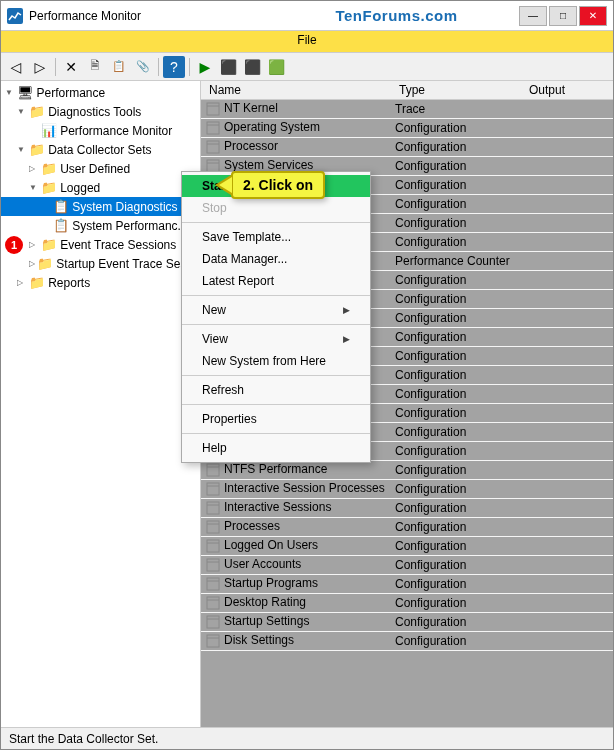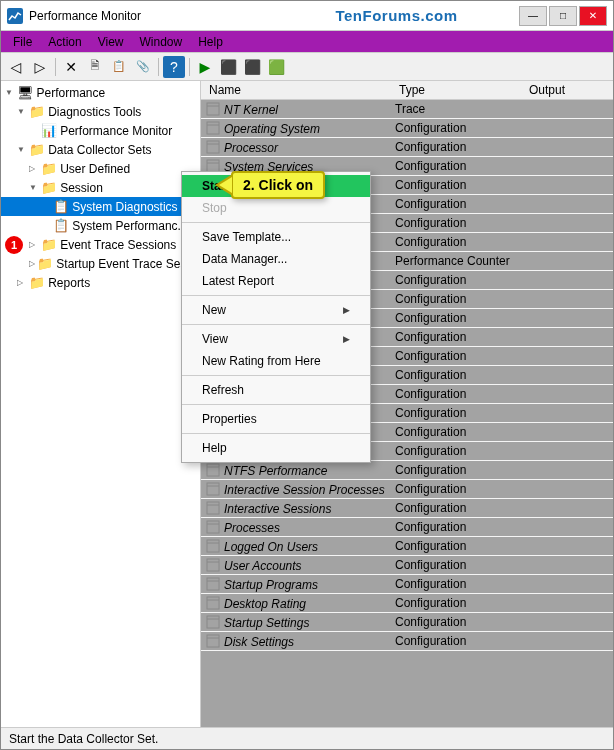--- a/index.html
+++ b/index.html
@@ -56,26 +56,27 @@
       background: #e1e1e1;
       border: 1px solid #adadad;
       display: flex; align-items: center; justify-content: center;
       font-size: 10px;
       cursor: pointer;
     }
     .win-btn.close { background: #e81123; color: #fff; }
 
     
     .menu-bar {
-      background: #a21caf;
+      background: #fde047;
       display: flex;
       align-items: center;
       height: 22px;
       border-bottom: 1px solid #ccc;
       padding: 0 4px;
+      flex-direction: column;
     }
     .menu-item {
       padding: 2px 8px;
       font-size: 12px;
       cursor: pointer;
     }
 
     
     .toolbar {
       background: #f0f0f0;
@@ -172,21 +173,21 @@
     .col-output { flex: 1; }
 
     .list-row {
       display: flex;
       align-items: center;
       padding: 1px 4px;
       border-bottom: 1px solid #f5f5f5;
       min-height: 18px;
     }
     .list-row .col-name {
-      display: flex; align-items: flex-end; font-style: italic;
+      display: flex; align-items: flex-start;
     }
     .row-icon {
       width: 16px; height: 16px;
       margin-right: 3px;
       display: inline-flex; align-items: center; justify-content: center;
     }
     .row-icon svg { width: 14px; height: 14px; }
 
     
     .context-menu {
@@ -361,21 +362,21 @@
 
       <div class="tree-item tree-indent-2">
         <span class="tree-arrow">▷</span>
         <span class="tree-icon">📁</span>
         <span class="tree-label">User Defined</span>
       </div>
 
       <div class="tree-item tree-indent-2">
         <span class="tree-arrow">▼</span>
         <span class="tree-icon">📁</span>
-        <span class="tree-label">Session</span>
+        <span class="tree-label">Logged</span>
       </div>
 
       <div class="tree-item tree-indent-3 active-blue">
         <span class="tree-arrow"></span>
         <span class="tree-icon">📋</span>
         <span class="tree-label">System Diagnostics</span>
       </div>
 
       <div class="tree-item tree-indent-3">
         <span class="tree-arrow"></span>
@@ -794,21 +795,21 @@
       <div class="ctx-item start-item">Start</div>
       <div class="ctx-item disabled">Stop</div>
       <div class="ctx-sep"></div>
       <div class="ctx-item">Save Template...</div>
       <div class="ctx-item">Data Manager...</div>
       <div class="ctx-item">Latest Report</div>
       <div class="ctx-sep"></div>
       <div class="ctx-item">New <span class="ctx-arrow">▶</span></div>
       <div class="ctx-sep"></div>
       <div class="ctx-item">View <span class="ctx-arrow">▶</span></div>
-      <div class="ctx-item">New Rating from Here</div>
+      <div class="ctx-item">New System from Here</div>
       <div class="ctx-sep"></div>
       <div class="ctx-item">Refresh</div>
       <div class="ctx-sep"></div>
       <div class="ctx-item">Properties</div>
       <div class="ctx-sep"></div>
       <div class="ctx-item">Help</div>
     </div>
 
     <div class="callout">
       <div class="callout-arrow"></div>

